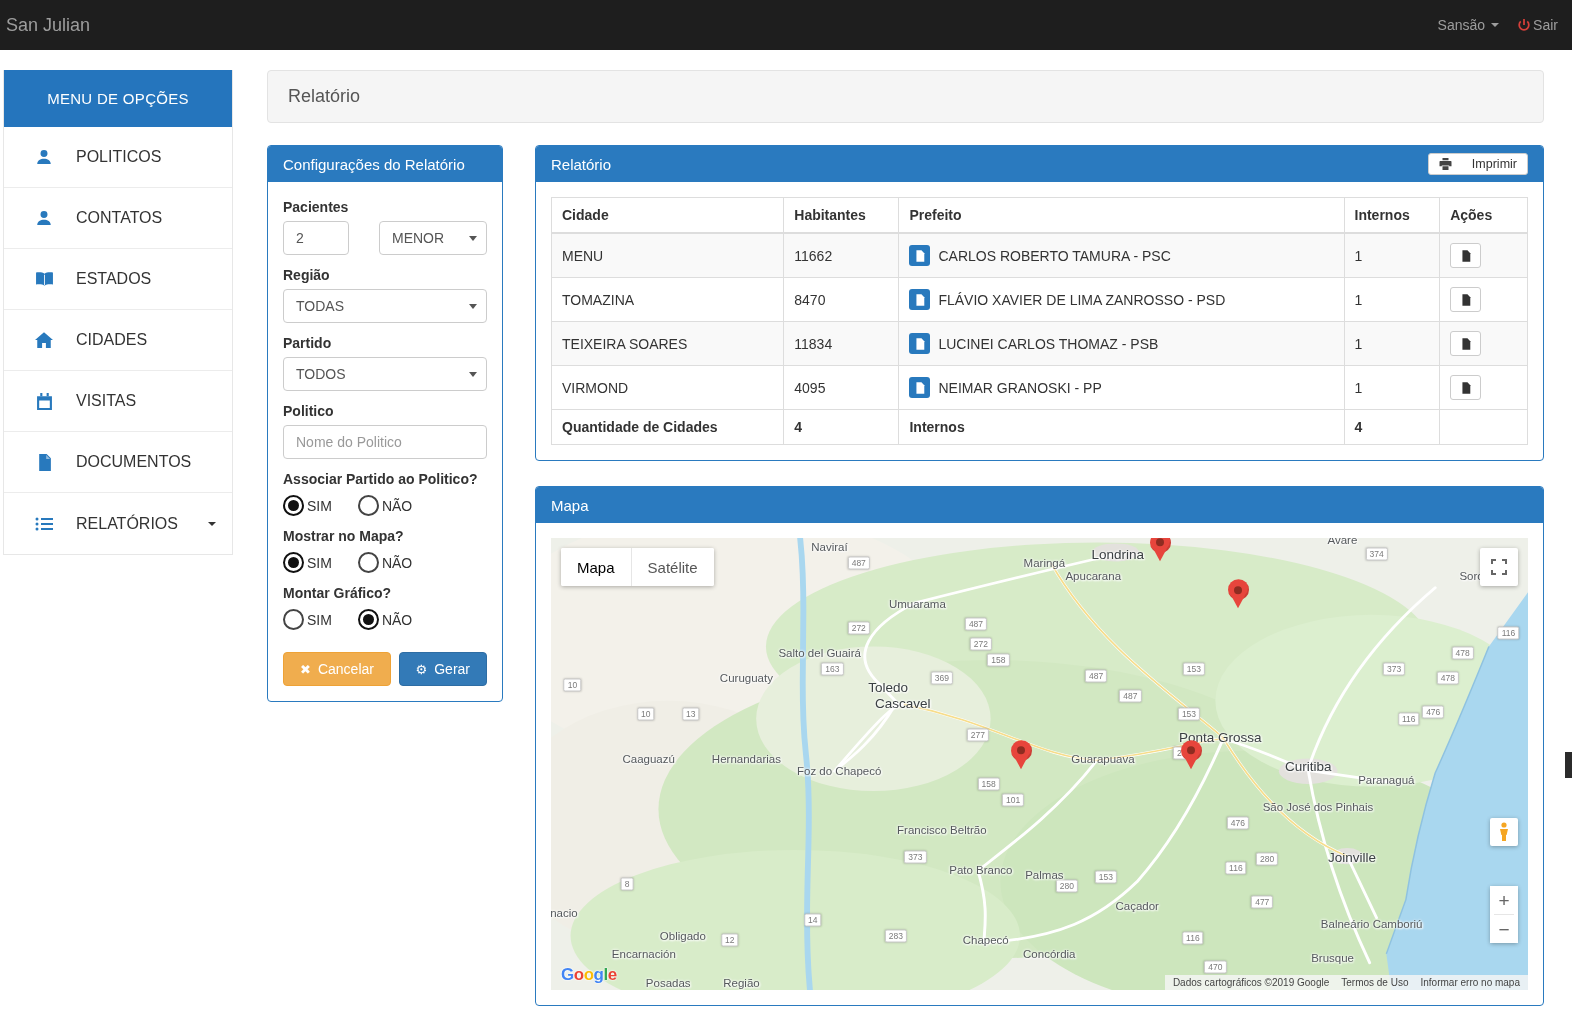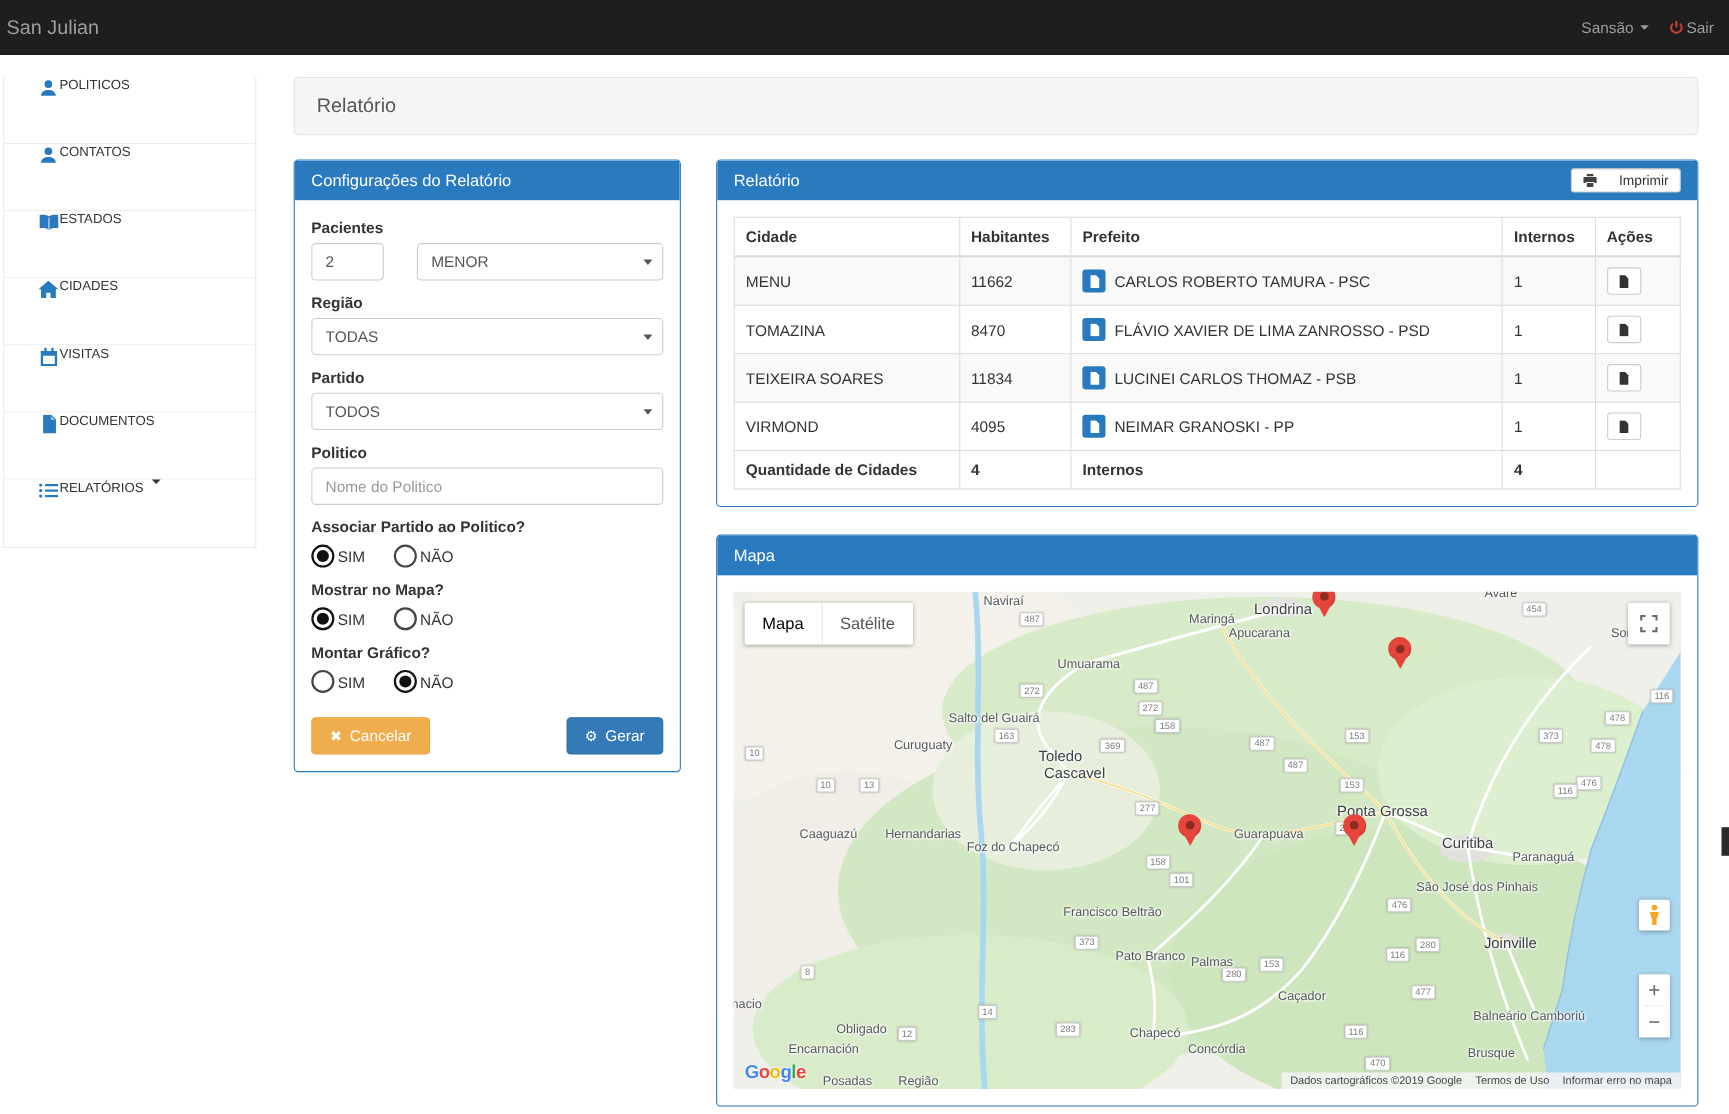--- a/index.html
+++ b/index.html
@@ -19,38 +19,38 @@
   .nav-right{display:flex;align-items:center;gap:18px;}
   .user-menu{color:#9d9d9d;font-size:14px;display:flex;align-items:center;cursor:pointer;}
   .caret{display:inline-block;width:0;height:0;border-left:4px solid transparent;border-right:4px solid transparent;border-top:4px solid #9d9d9d;margin-left:6px;}
   .logout{color:#9d9d9d;font-size:14px;display:flex;align-items:center;gap:2px;cursor:pointer;}
   .logout svg{display:block;}
 
   
   .layout{display:flex;align-items:flex-start;gap:34px;padding:20px 28px 0 3px;}
   .sidebar{width:230px;flex:none;border:1px solid #e7e7e7;border-top:none;}
   .menu-header{background:#2575bd;color:#fff;height:57px;display:flex;align-items:center;justify-content:center;font-size:15px;letter-spacing:.3px;}
-  .menu-item{height:61px;display:flex;align-items:flex-start;padding-left:30px;background:#fff;border-bottom:1px solid #ececec;cursor:pointer;color:#333;font-size:12px;}
+  .menu-item{height:61px;display:flex;align-items:center;gap:22px;padding-left:30px;background:#fff;border-bottom:1px solid #ececec;cursor:pointer;color:#333;font-size:16px;}
   .menu-item:last-child{border-bottom:none;}
   .menu-item .mi-icon{width:20px;height:20px;flex:none;display:flex;align-items:center;justify-content:center;}
   .menu-item .mi-icon svg{fill:#2879bd;}
   .menu-item .caret{border-top-color:#333;margin-left:8px;}
 
   .main{flex:1;min-width:0;}
   .breadcrumb{background:#f5f5f5;border:1px solid #e3e3e3;border-radius:4px;padding:15px 20px;font-size:18px;color:#555;margin-bottom:22px;}
 
   .content-row{display:flex;gap:32px;align-items:flex-start;}
 
   
   .panel{border:1px solid var(--blue);border-radius:4px;background:#fff;overflow:hidden;}
   .panel-header{background:var(--blue);color:#fff;padding:7px 15px;font-size:15px;display:flex;align-items:center;justify-content:space-between;min-height:36px;}
   .panel-body{padding:15px;}
 
   
-  .config-panel{width:352px;flex:none;}
+  .config-panel{width:236px;flex:none;}
   .form-label{font-weight:bold;font-size:14px;color:#333;margin:12px 0 6px;}
   .form-label:first-child{margin-top:2px;}
   .field-row{display:flex;gap:30px;}
   .txt-input{height:34px;border:1px solid #ccc;border-radius:4px;padding:0 12px;font-size:14px;color:#555;width:100%;font-family:inherit;background:#fff;}
   .txt-input::placeholder{color:#999;}
   .input-small{width:66px;flex:none;}
   .select{position:relative;height:34px;border:1px solid #ccc;border-radius:4px;background:#fff;display:flex;align-items:center;padding:0 24px 0 12px;color:#555;font-size:14px;cursor:pointer;flex:1;}
   .select::after{content:"";position:absolute;right:9px;top:14px;width:0;height:0;border-left:4px solid transparent;border-right:4px solid transparent;border-top:5px solid #555;}
   .radio-row{display:flex;gap:26px;margin:8px 0 4px;align-items:center;}
   .radio-opt{display:flex;align-items:center;gap:3px;font-size:14px;color:#333;cursor:pointer;}
@@ -124,20 +124,21 @@
             <path fill="#d43f3a" d="M3.6 3.2A6.5 6.5 0 1 0 12.4 3.2l-1.3 1.5a4.5 4.5 0 1 1-6.2 0z"></path>
           </svg>
           <span>Sair</span>
       </span>
     </div>
   </div>
 
   <div class="layout">
 
     <div class="sidebar">
+      <div class="menu-header">MENU DE OPÇÕES</div>
 
       <div class="menu-item">
         <span class="mi-icon">
             <svg width="18" height="18" viewBox="0 0 16 16">
               <path d="M8 8a3.1 3.1 0 1 0 0-6.2A3.1 3.1 0 0 0 8 8zm0 1.6c-3.1 0-6 1.6-6 4.6h12c0-3-2.9-4.6-6-4.6z"></path>
             </svg>
           </span>
         <span>POLITICOS</span>
       </div>
       <div class="menu-item">
@@ -507,21 +508,21 @@
                   <div class="map-label" style="left: 84%; top: 85.5%;">Balneário Camboriú</div>
                   <div class="map-label" style="left: 80%; top: 93%;">Brusque</div>
                   <div class="map-label" style="left: 9.5%; top: 92%;">Encarnación</div>
                   <div class="map-label" style="left: 13.5%; top: 88%;">Obligado</div>
                   <div class="map-label" style="left: 12%; top: 98.5%;">Posadas</div>
                   <div class="map-label" style="left: 19.5%; top: 98.5%;">Região</div>
                   <div class="map-label" style="left: 81%; top: 0.5%;">Avaré</div>
                   <div class="map-label" style="left: 95.5%; top: 8.5%;">Sorocaba</div>
                   <div class="map-label" style="left: 1%; top: 83%;">gnacio</div>
                   <div class="map-shield" style="left: 31.5%; top: 5.5%;">487</div>
-                  <div class="map-shield" style="left: 84.5%; top: 3.5%;">454</div>
+                  <div class="map-shield" style="left: 84.5%; top: 3.5%;">374</div>
                   <div class="map-shield" style="left: 43.5%; top: 19%;">487</div>
                   <div class="map-shield" style="left: 31.5%; top: 20%;">272</div>
                   <div class="map-shield" style="left: 44%; top: 23.5%;">272</div>
                   <div class="map-shield" style="left: 45.8%; top: 27%;">158</div>
                   <div class="map-shield" style="left: 93.3%; top: 25.5%;">478</div>
                   <div class="map-shield" style="left: 28.8%; top: 29%;">163</div>
                   <div class="map-shield" style="left: 40%; top: 31%;">369</div>
                   <div class="map-shield" style="left: 55.8%; top: 30.5%;">487</div>
                   <div class="map-shield" style="left: 65.8%; top: 29%;">153</div>
                   <div class="map-shield" style="left: 86.3%; top: 29%;">373</div>

